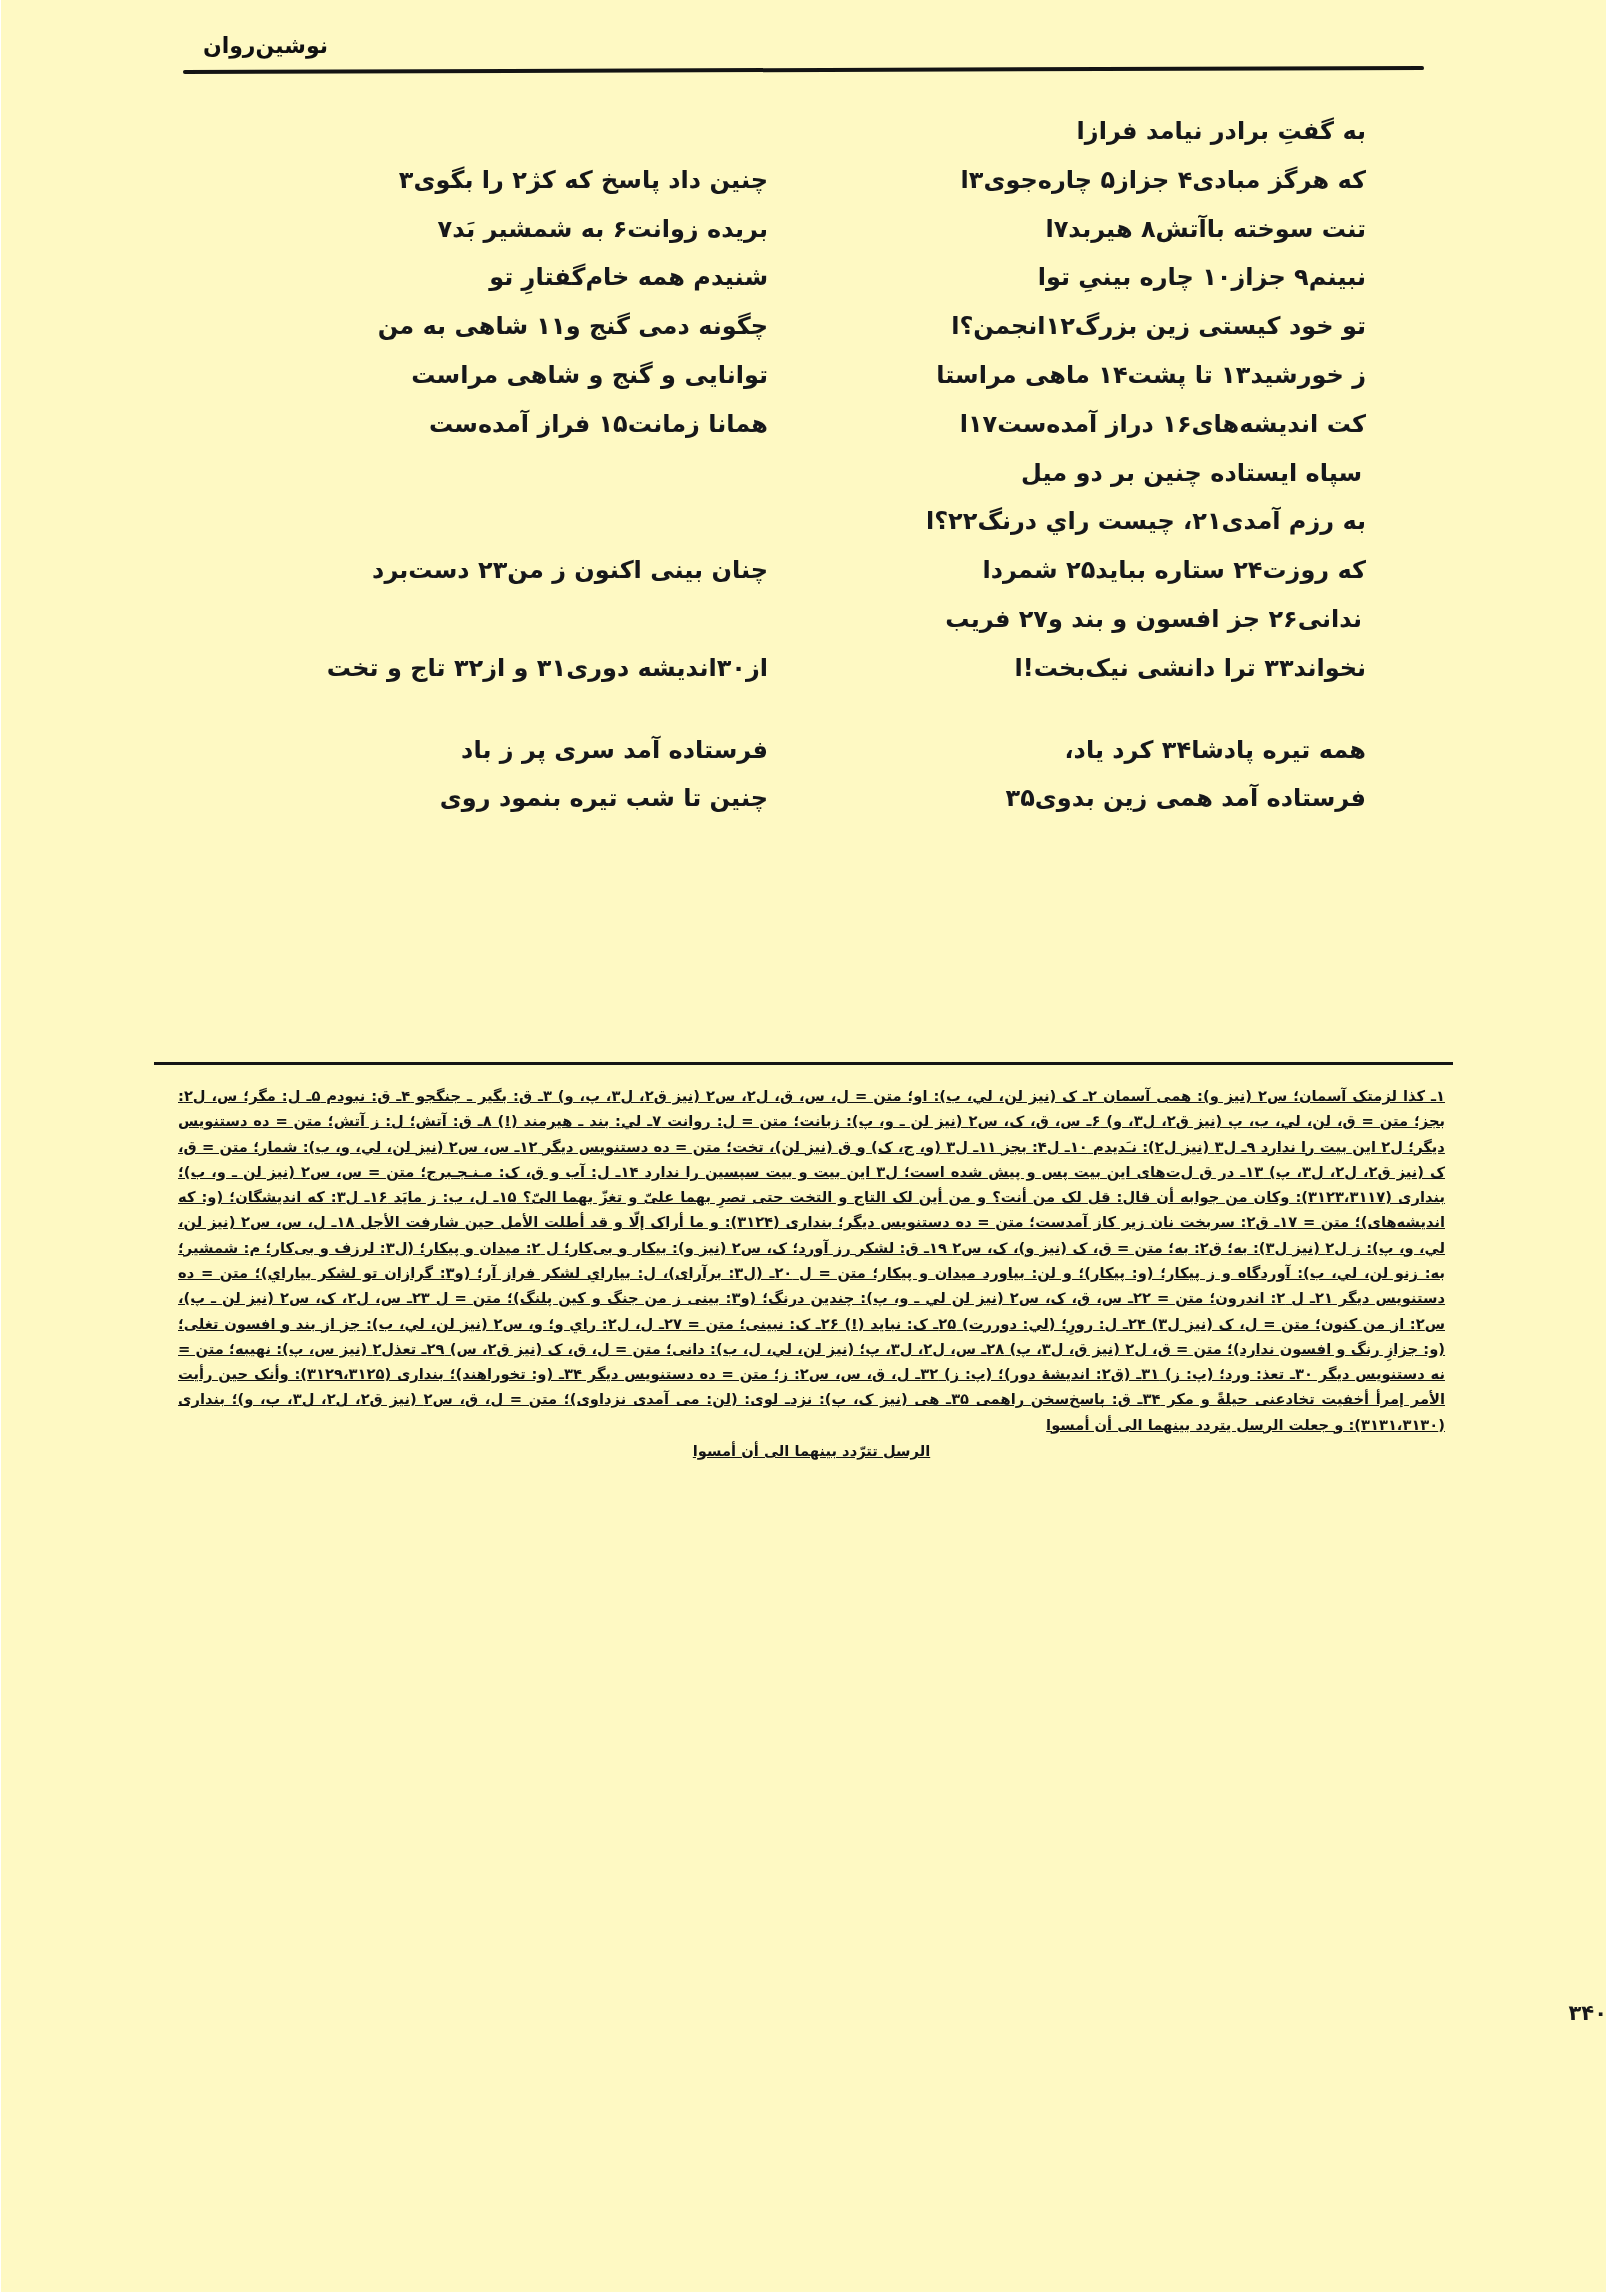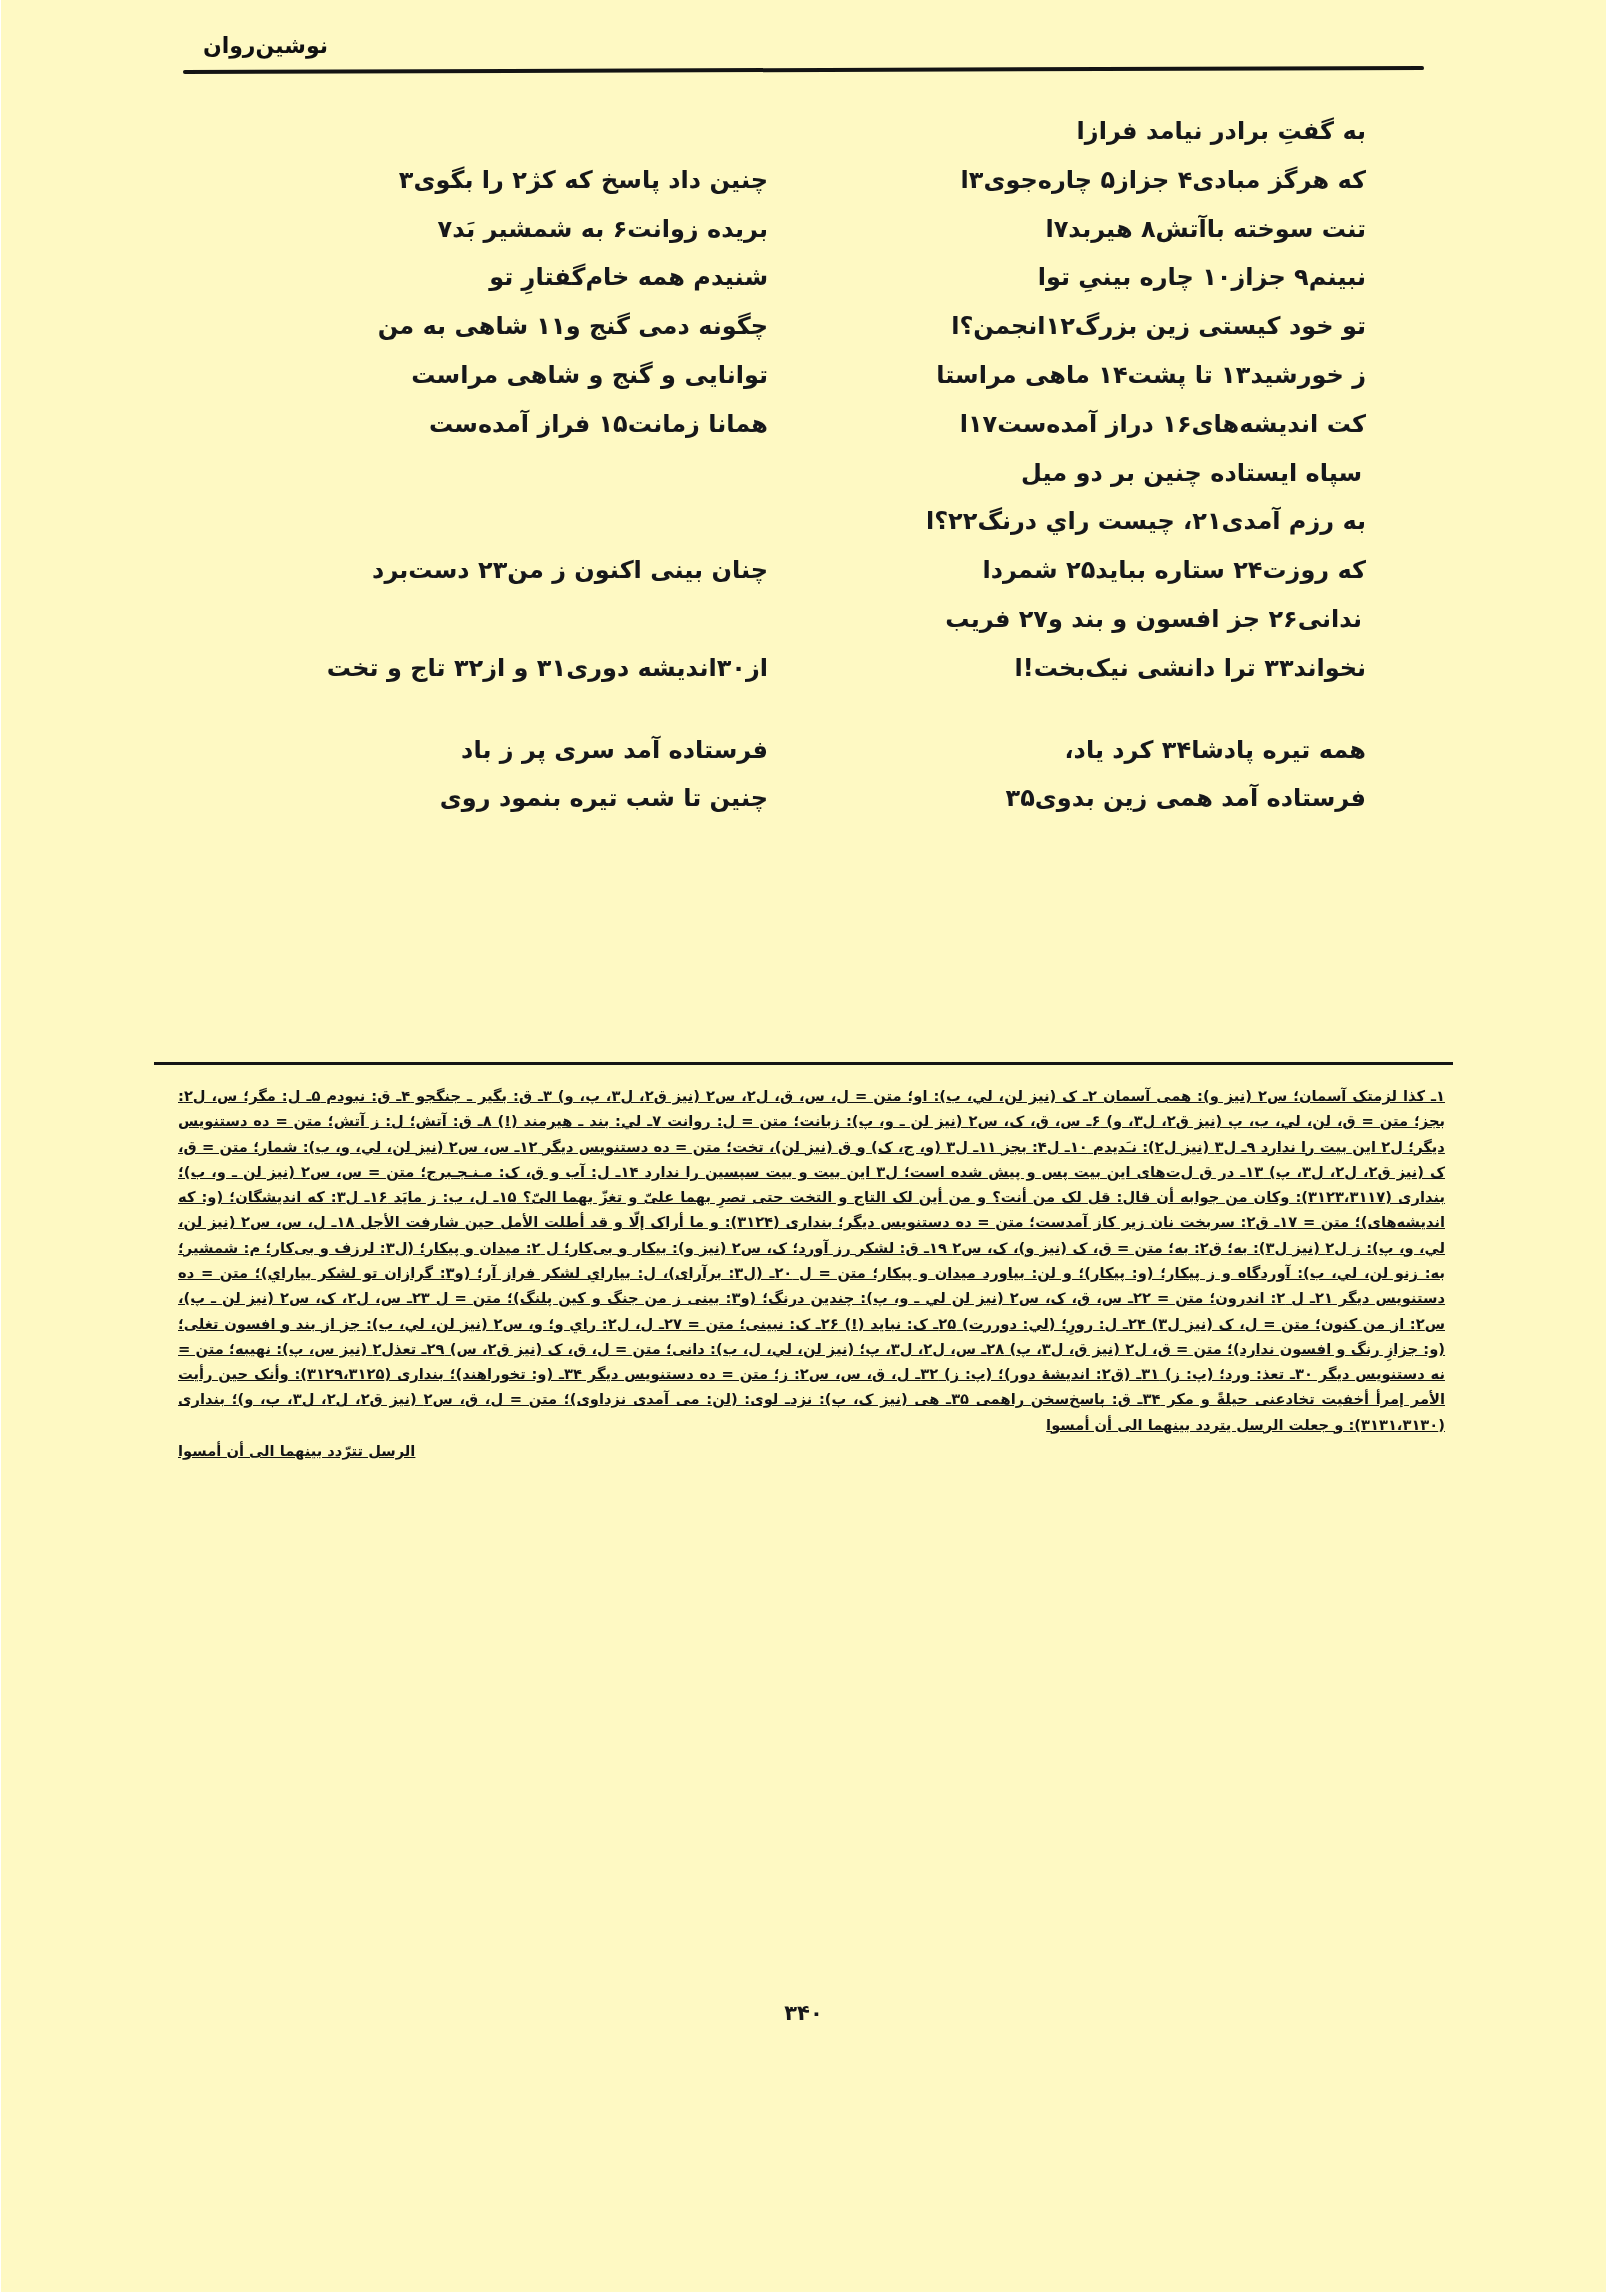--- a/index.html
+++ b/index.html
@@ -103,29 +103,28 @@
     text-align: justify;
     direction: rtl;
     font-weight: bold;
     color: #141414;
   }
   .notes p {
     margin: 0 0 1px 16px;
     text-decoration: underline;
   }
   .notes .last {
-    text-align: left;
+    text-align: center;
   }
   
   .folio {
     position: absolute;
     top: 2001px;
     right: 0;
     left: 0;
-    text-align: center;
     font-size: 21px;
     font-weight: bold;
     letter-spacing: 1px;
   }
 </style>
 </head>
 <body>
 
 <div class="page">
 

